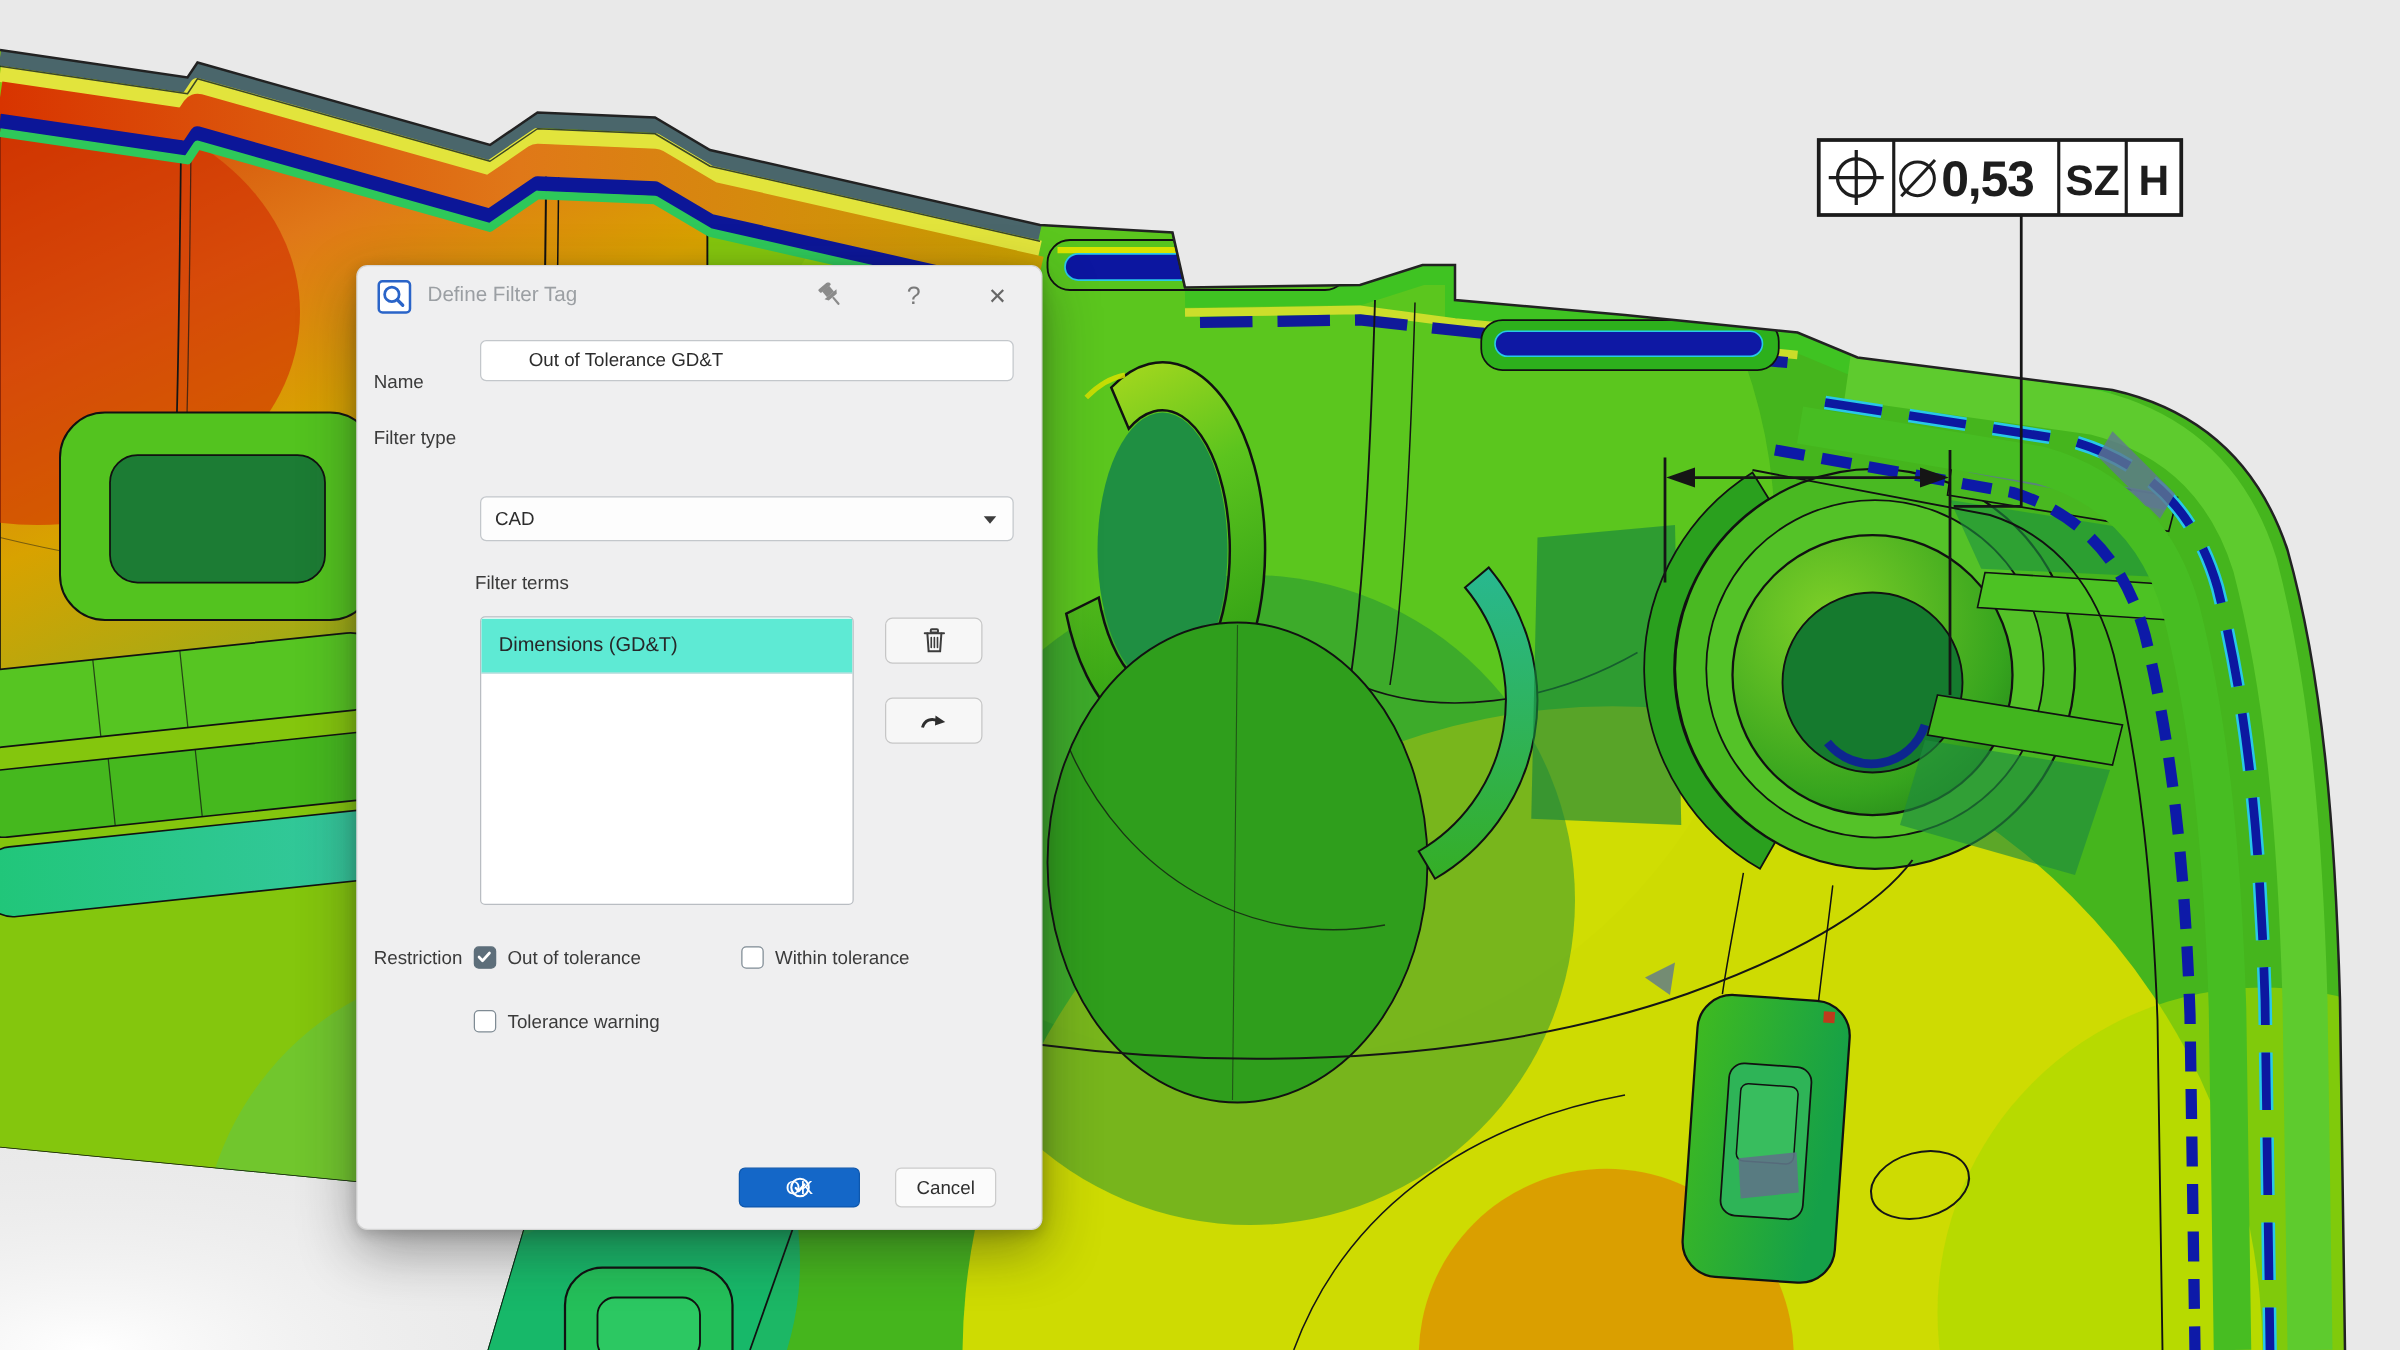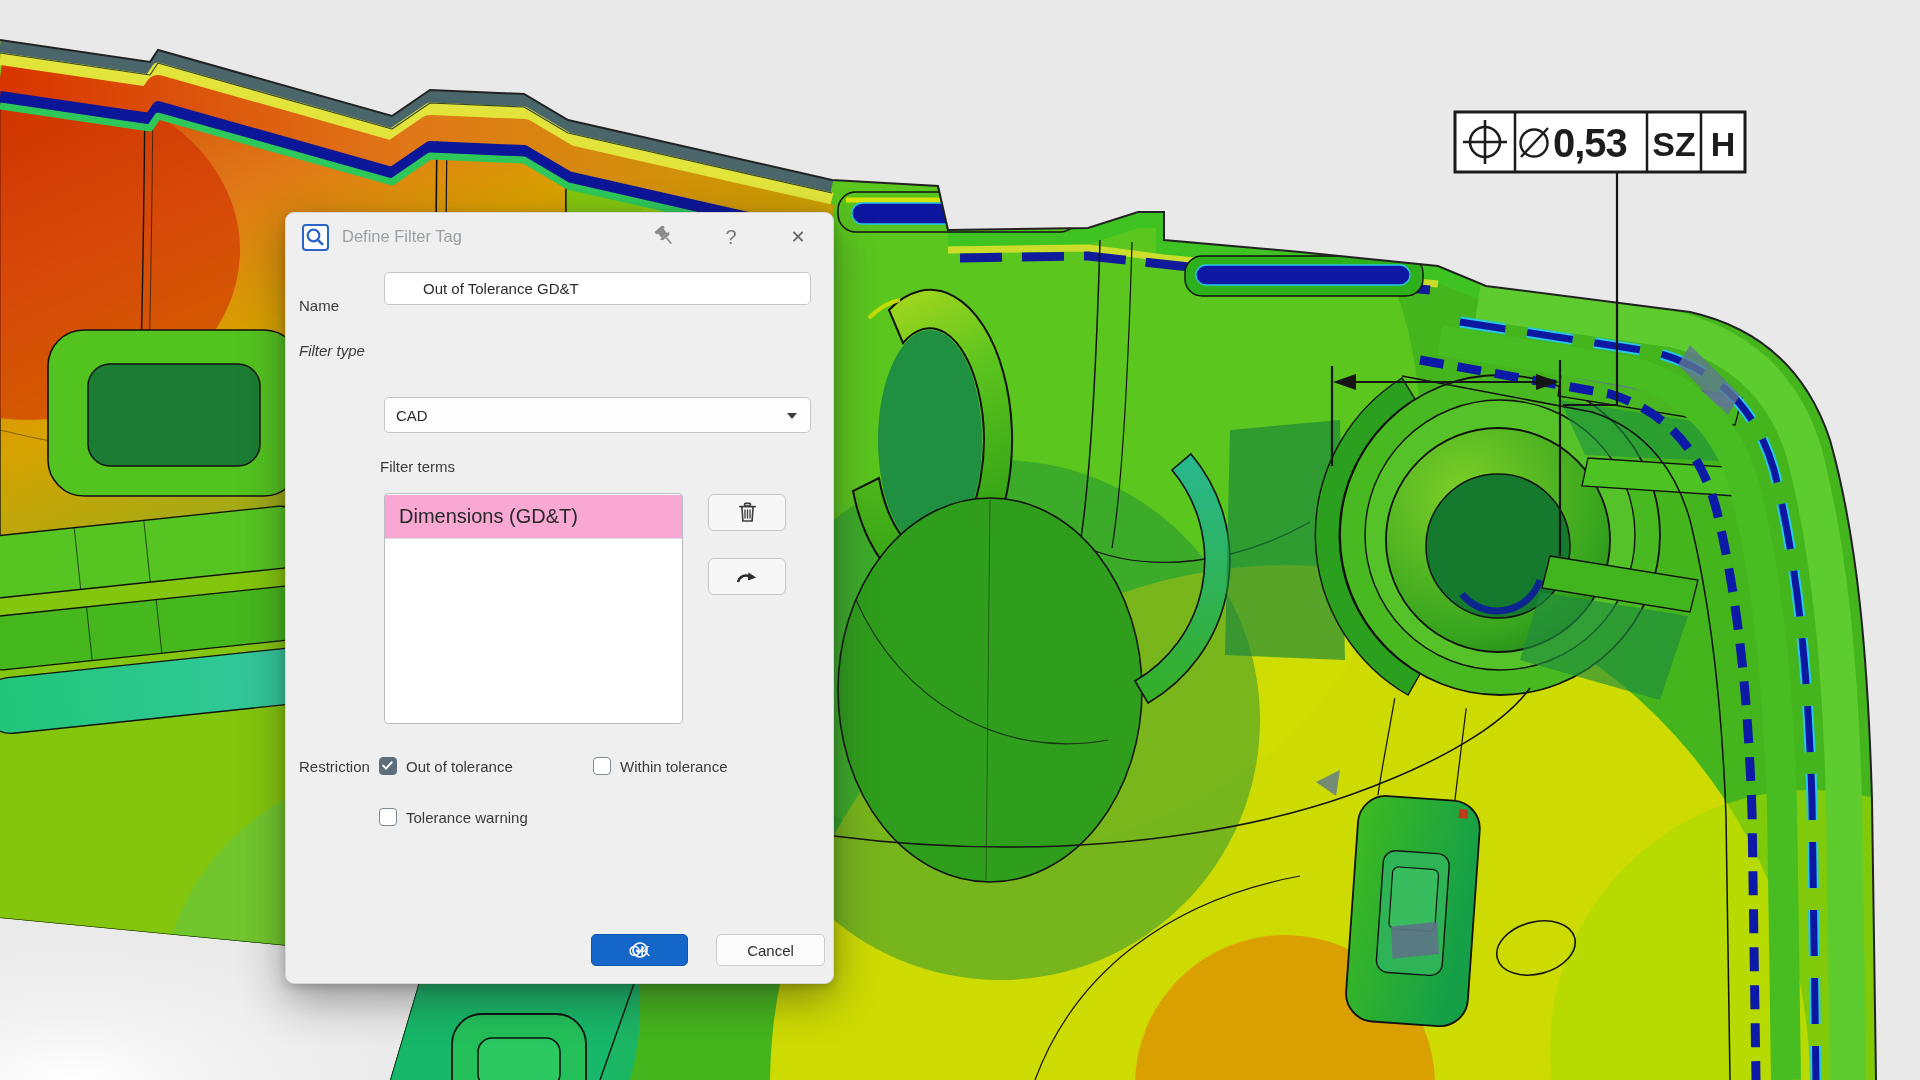--- a/index.html
+++ b/index.html
@@ -19,32 +19,32 @@
   .lbl{font-size:15px;color:#3a3a3a;}
   .inp{left:98px;width:427px;height:33px;background:#fff;border:1px solid #c3c7cb;
        border-radius:5px;font-size:15px;color:#2c2c2c;padding:0 11px;
        font-family:"Liberation Sans",sans-serif;}
   .drop{left:98px;width:427px;background:#fdfdfd;border:1px solid #c3c7cb;border-radius:5px;
        font-size:15px;color:#2c2c2c;display:flex;align-items:center;padding:0 11px;}
   .caret{right:13px;top:50%;margin-top:-2px;width:0;height:0;border-left:5.5px solid transparent;
        border-right:5.5px solid transparent;border-top:6.5px solid #3c3c3c;}
   .listbox{left:98px;top:280px;width:299px;height:231px;background:#fff;
        border:1px solid #b9bdc2;border-radius:4px;overflow:hidden;}
-  .listitem{left:0;top:1px;width:100%;height:44px;background:#f9a8d4;
+  .listitem{left:0;top:1px;width:100%;height:44px;background:#5eead4;
        border-bottom:1px solid #d9dee3;display:flex;align-items:center;
-       padding-left:14px;font-size:20px;color:#26282a;}
+       padding-left:14px;font-size:16px;color:#26282a;}
   .sq-btn{left:422px;width:78px;height:37px;background:#f7f7f7;border:1px solid #c6c6c6;
        border-radius:6px;display:flex;align-items:center;justify-content:center;}
   .cb{width:18px;height:18px;border-radius:4px;}
   .cb.off{background:#fff;border:1.6px solid #7f8b94;}
   .cb.on{background:#5d6e7a;border:1.6px solid #5d6e7a;}
   .btn{height:32px;border-radius:5px;font-size:15px;display:flex;align-items:center;
        justify-content:center;gap:7px;}
   .btn-ok{left:305px;top:721px;width:97px;background:#1467c8;border:1px solid #0d57ad;color:#fff;}
-  .btn-cancel{left:430px;top:721px;width:109px;background:#fbfbfb;border:1px solid #cccccc;color:#2e2e2e;}
+  .btn-cancel{left:430px;top:721px;width:81px;background:#fbfbfb;border:1px solid #cccccc;color:#2e2e2e;}
 </style>
 </head>
 <body>
 
 <div id="stage">
 
 <svg id="model-svg" width="1920" height="1080" viewBox="0 0 1920 1080">
   <defs>
     <path id="partP" d="M0,40 L150,62 L158,50 L392,116 L430,90 L524,94 L568,120
       L832,180 L938,186 L948,230 L1088,228 L1138,212 L1164,212 L1164,240 L1300,252 L1438,266
@@ -291,21 +291,21 @@
   <button class="hdr-btn" style="left:428px;font-size:20px;color:#7a7a7a;">
         <span>?</span>
       </button>
   <button class="hdr-btn" style="left:495px;font-size:18px;color:#666;">
         <span>✕</span>
       </button>
 
   <div class="lbl" style="left:13px;top:84px;text-align:right;">Name</div>
   <input class="inp" style="top: 59px; padding-left: 38px;" value="Out of Tolerance GD&amp;T">
 
-  <div class="lbl" style="left:13px;top:129px;font-style:italic;">Filter type</div>
+  <div class="lbl" style="left:13px;top:129px;">Filter type</div>
 
   <div class="drop" style="top:184px;height:36px;">
     <span>CAD</span>
     <span class="caret"></span>
   </div>
 
   <div class="lbl" style="left:94px;top:245px;">Filter terms</div>
   <div class="listbox">
     <div class="listitem">
       <span>Dimensions (GD&amp;T)</span>

